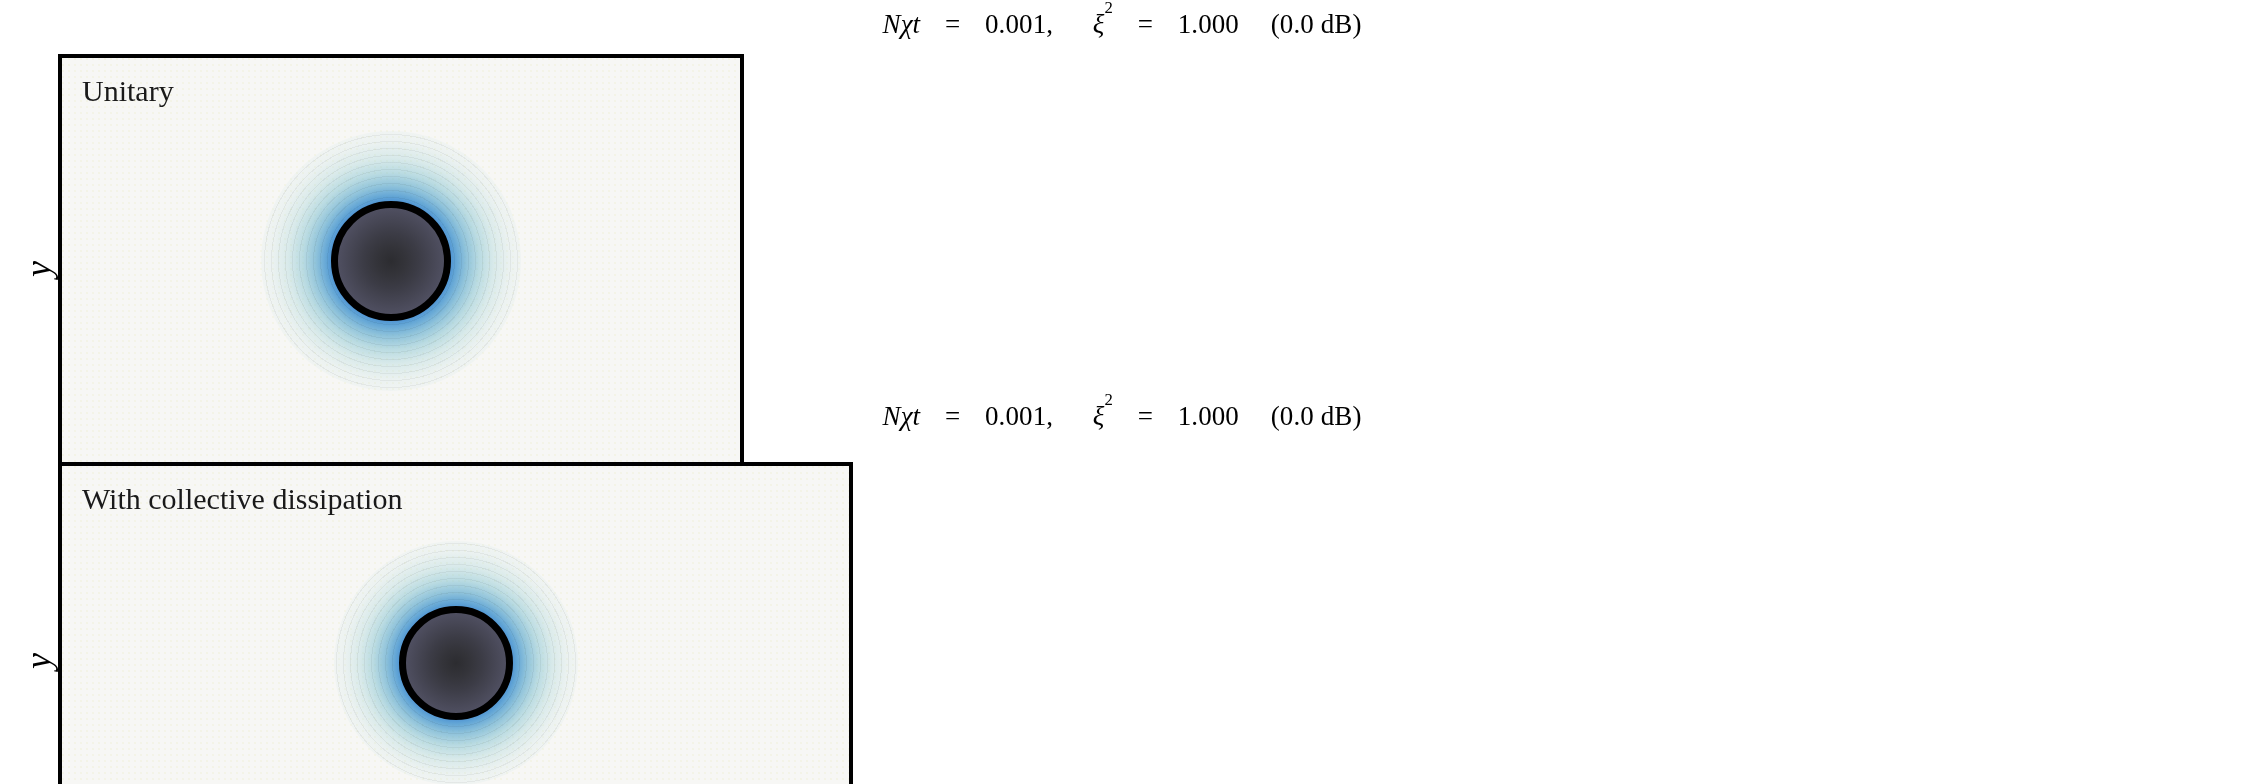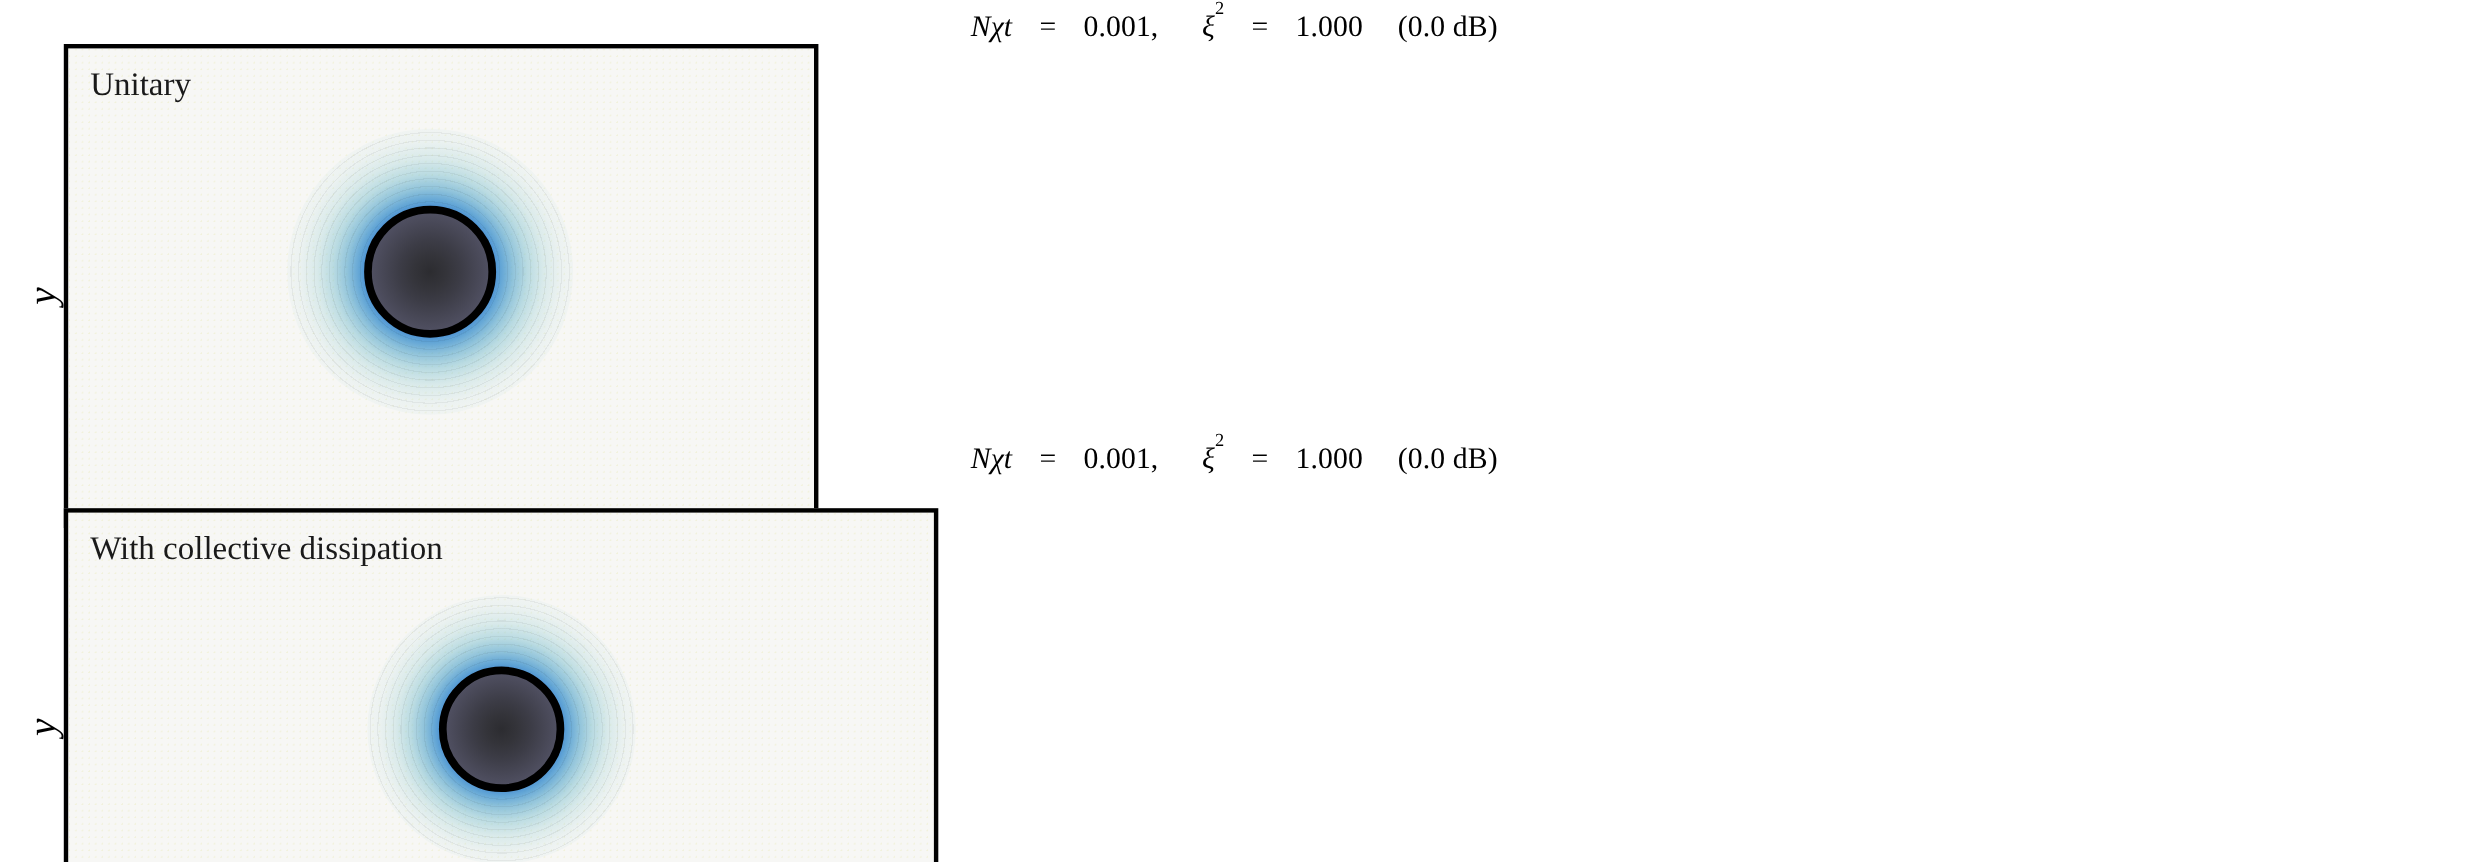--- a/index.html
+++ b/index.html
@@ -180,21 +180,21 @@
       <span class="gap-med"></span>
       <span class="mathsup"><span>ξ</span><sup>2</sup></span>
       <span class="gap-small"></span>
       <span class="op">=</span>
       <span class="gap-small"></span>
       <span class="num">1.000</span>
       <span class="gap-lg"></span>
       <span class="num">(0.0 dB)</span>
     </div>
 
-    <div class="axes-frame" style="left:58px; top:40px; width:686px; height:440px;">
+    <div class="axes-frame" style="left:58px; top:54px; width:686px; height:440px;">
       <div class="grain"></div>
 
       <div class="corner-label">Unitary</div>
 
       <div class="blob-wrap" style="left:48.5%; top:47.0%; width:260px; height:260px;">
         <div class="blob-halo"></div>
         <div class="blob-contours"></div>
         <div class="blob-core" style="width:116px; height:116px;"></div>
         <div class="blob-ring" style="width:120px; height:120px;"></div>
       </div>

